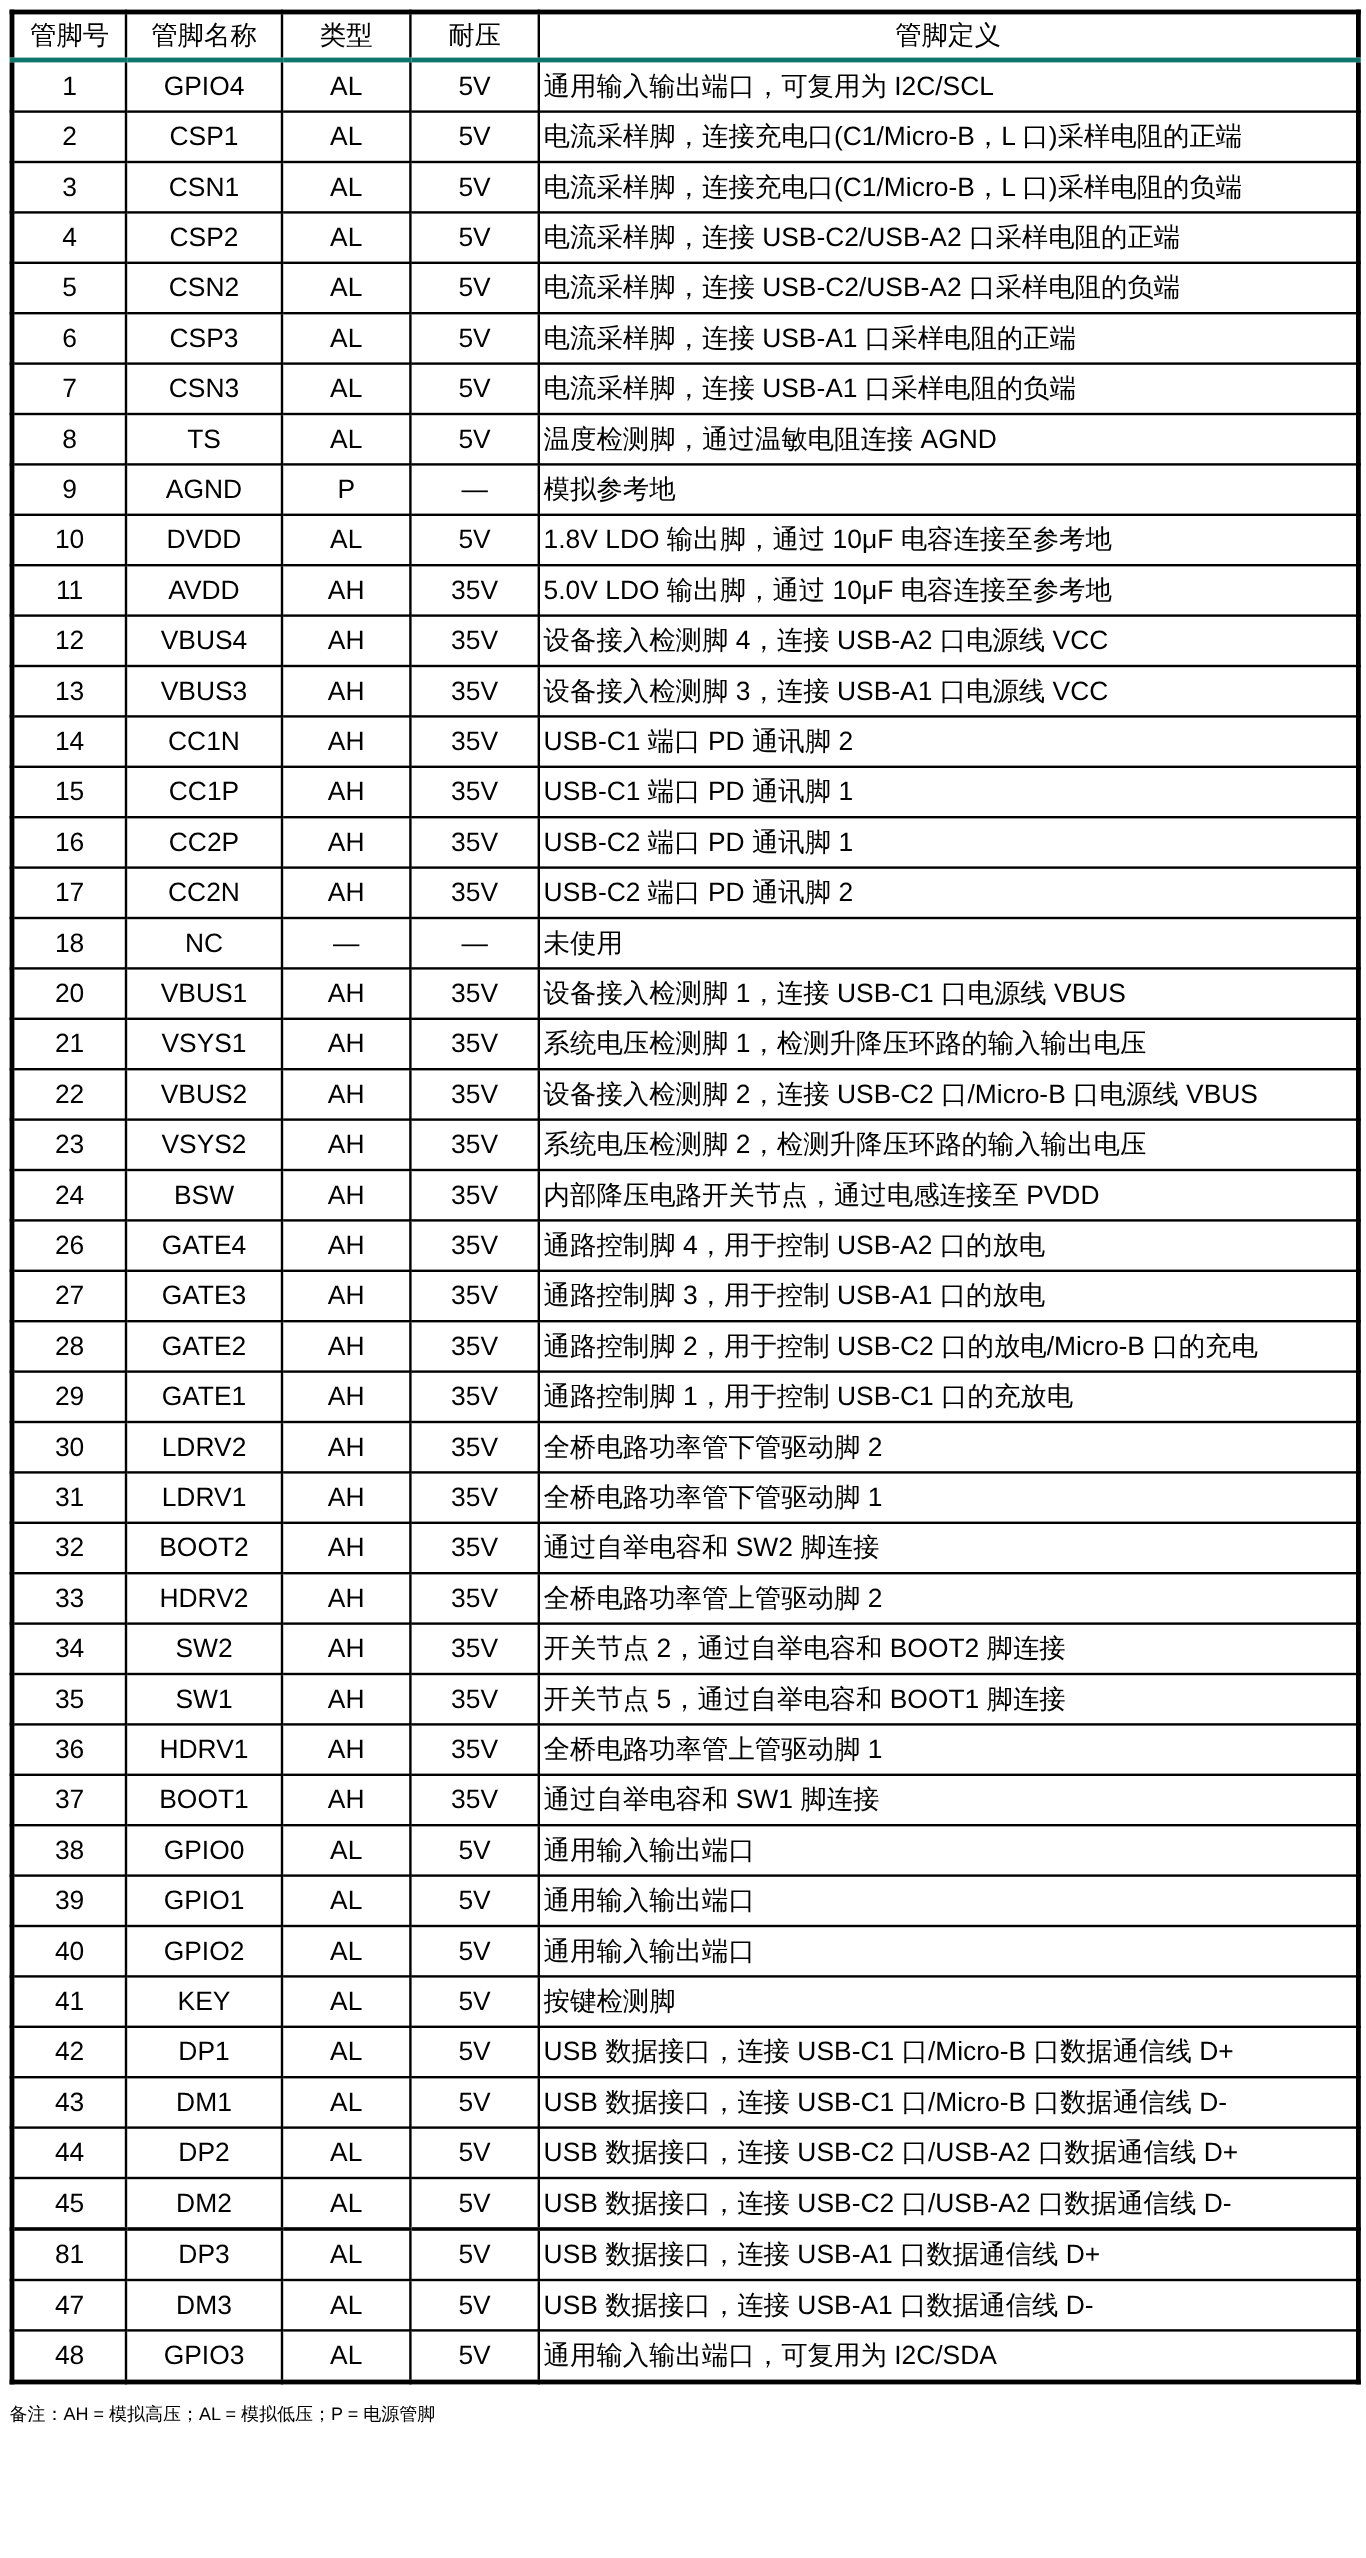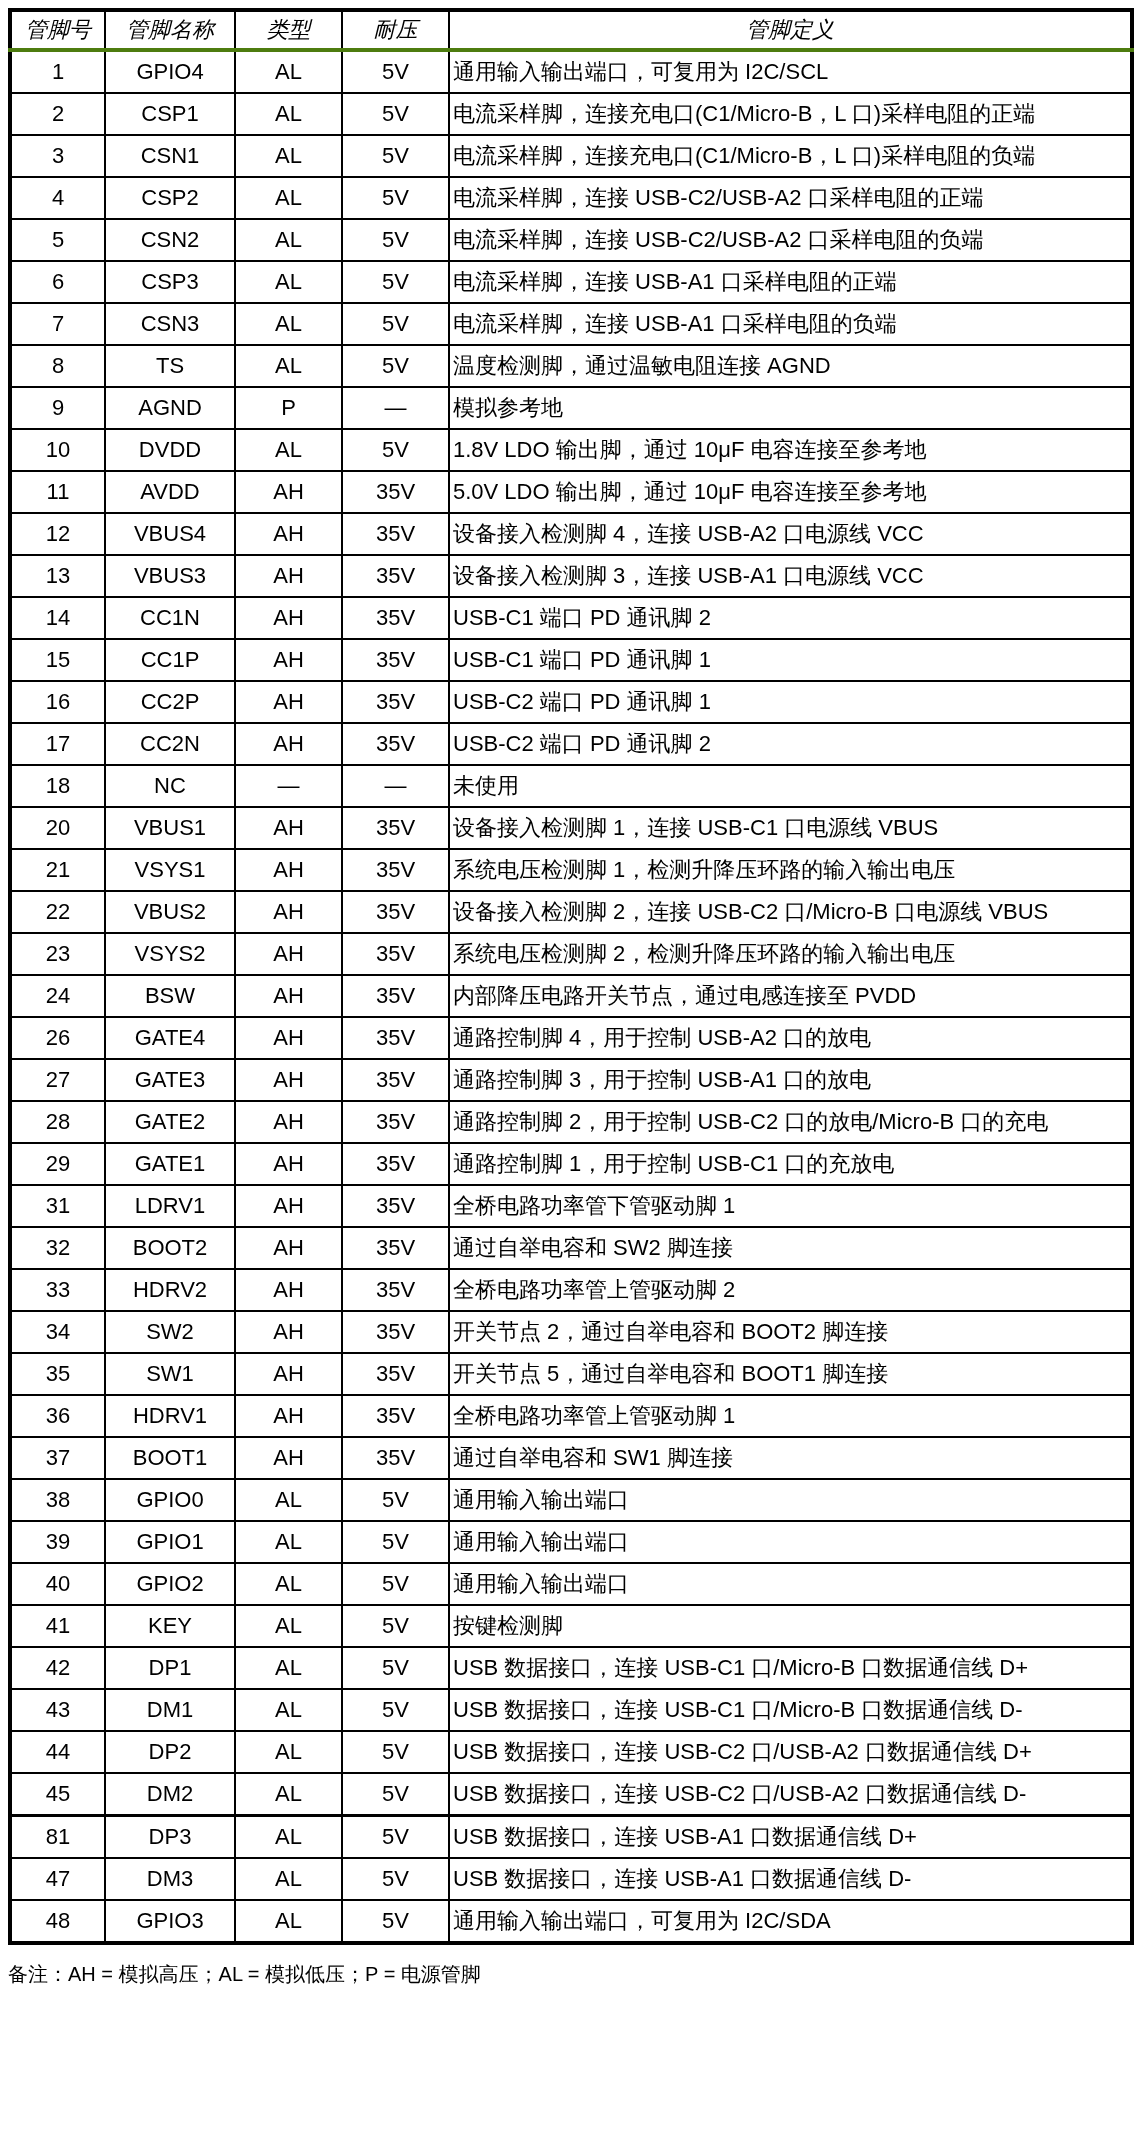--- a/index.html
+++ b/index.html
@@ -31,36 +31,35 @@
     font-size: 22px;
     font-weight: normal;
     text-align: center;
     vertical-align: middle;
     padding: 0;
     overflow: hidden;
     white-space: nowrap;
   }
   thead th {
     height: 36px;
-    border-bottom: 4px solid #4d7c0f;
-    font-style: italic;
+    border-bottom: 4px solid #0f766e;
   }
   tbody td {
     height: 40px;
   }
   td.def {
     text-align: left;
     padding-left: 3px;
     padding-right: 4px;
   }
   tr.sect-thick td { border-top: 2px solid #22c55e; }
   tr.sect-med td { border-top: 3px solid #000; }
   .note {
     margin-top: 16px;
-    font-size: 20px;
+    font-size: 15px;
     text-align: left;
   }
 </style>
 </head>
 <body>
 
 <div class="page">
   <table class="pin-table">
     <colgroup>
       <col style="width:95px">
@@ -262,20 +261,27 @@
           <td class="def">通路控制脚 2，用于控制 USB-C2 口的放电/Micro-B 口的充电</td>
         </tr>
         <tr>
           <td>29</td>
           <td>GATE1</td>
           <td>AH</td>
           <td>35V</td>
           <td class="def">通路控制脚 1，用于控制 USB-C1 口的充放电</td>
         </tr>
         <tr>
+          <td>30</td>
+          <td>LDRV2</td>
+          <td>AH</td>
+          <td>35V</td>
+          <td class="def">全桥电路功率管下管驱动脚 2</td>
+        </tr>
+        <tr>
           <td>31</td>
           <td>LDRV1</td>
           <td>AH</td>
           <td>35V</td>
           <td class="def">全桥电路功率管下管驱动脚 1</td>
         </tr>
         <tr>
           <td>32</td>
           <td>BOOT2</td>
           <td>AH</td>

